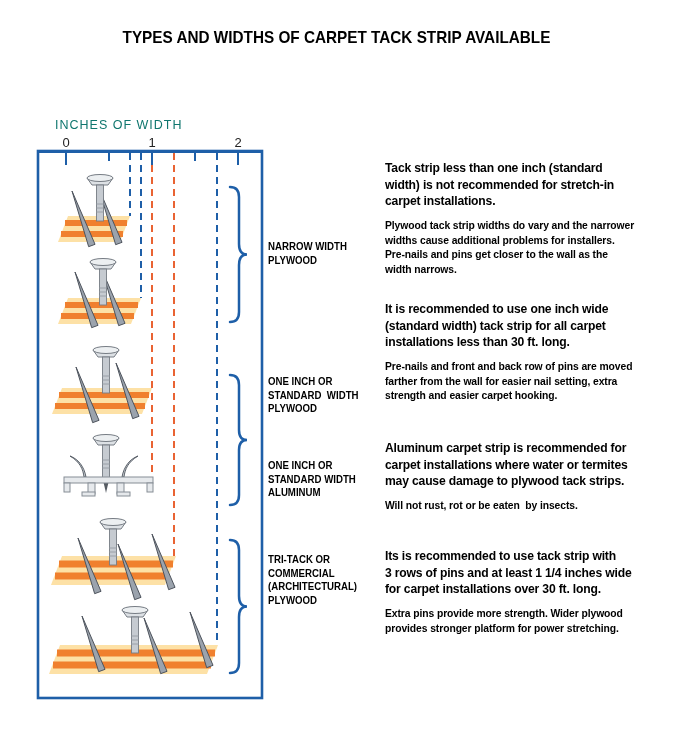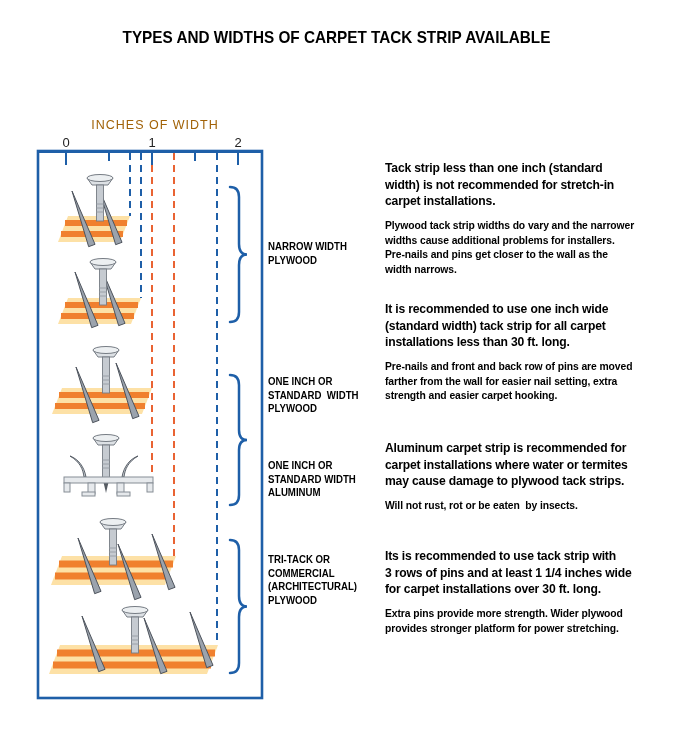--- a/index.html
+++ b/index.html
@@ -2,22 +2,22 @@
 <html><head>
 <meta charset="utf-8">
 <style>
   html,body{margin:0;padding:0;background:#ffffff;}
   .page{position:relative;width:673px;height:750px;background:#fff;overflow:hidden;
         font-family:"Liberation Sans", sans-serif;color:#000;}
   .abs{position:absolute;}
   .pre{white-space:pre-wrap;}
   .title{left:0;right:0;top:28px;text-align:center;font-size:17px;font-weight:bold;
          letter-spacing:0px;transform:scaleX(.9);transform-origin:50% 0;}
-  .ruler-label{left:55px;top:118px;width:200px;text-align:center;font-size:12.5px;
-               color:#a16207;letter-spacing:1px;}
+  .ruler-label{left:55px;top:118px;width:200px;font-size:12.5px;
+               color:#0f766e;letter-spacing:1px;}
   .group-label{left:268px;width:150px;font-size:10.5px;line-height:13.5px;font-weight:bold;
                transform:scaleX(.92);transform-origin:0 0;}
   .note-heading{left:385px;width:340px;font-size:13.5px;line-height:16.5px;font-weight:bold;
                 letter-spacing:-.2px;transform:scaleX(.9);transform-origin:0 0;}
   .note-body{left:385px;width:340px;font-size:11.5px;line-height:14.5px;font-weight:bold;
              letter-spacing:-.1px;transform:scaleX(.9);transform-origin:0 0;}
   svg{position:absolute;left:0;top:0;}
   .blue-dash{stroke:#1e5fa8;stroke-width:2;stroke-dasharray:7 5;}
   .orange-dash{stroke:#e96333;stroke-width:2;stroke-dasharray:7 5;}
   .brace{stroke:#1e5fa8;stroke-width:2.5;fill:none;stroke-linecap:round;}

